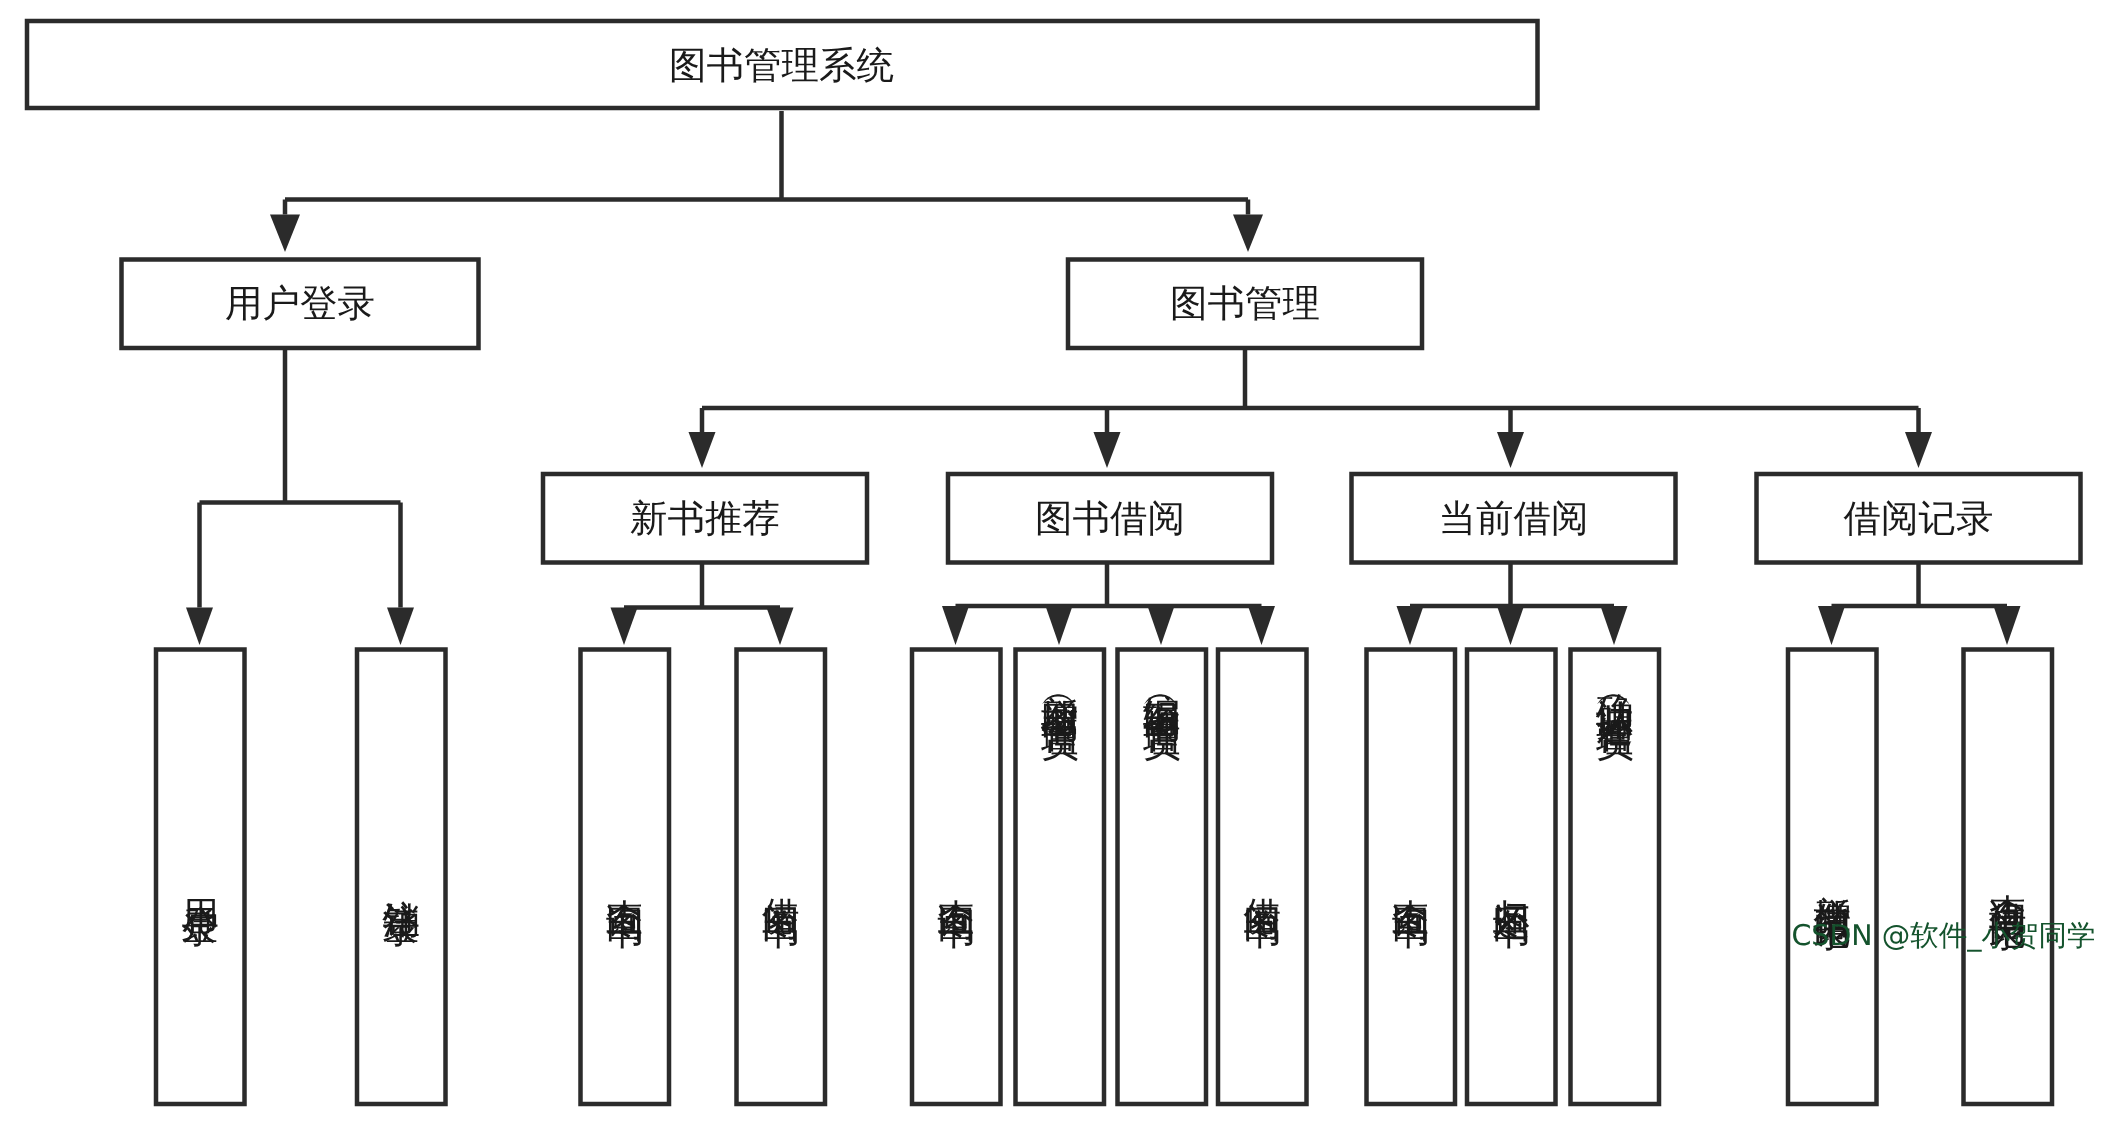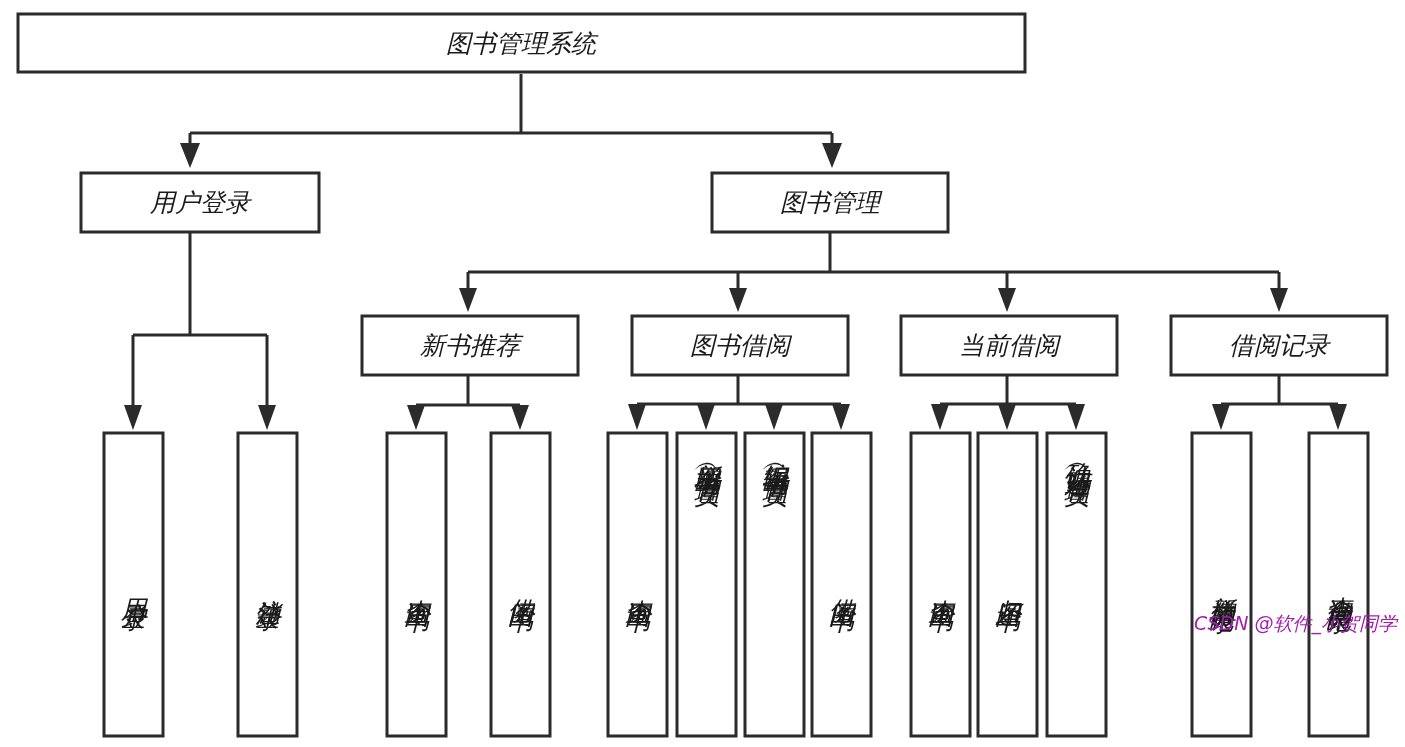--- a/index.html
+++ b/index.html
@@ -11,21 +11,20 @@
     width: 1405px;
     height: 747px;
     font-family: "DejaVu Sans", "Liberation Sans", sans-serif;
     overflow: hidden;
   }
   #diagram-root {
     position: relative;
     width: 1405px;
     height: 643px;
     background: #ffffff;
-    font-style: italic;
   }
   svg.canvas {
     position: absolute;
     left: 0;
     top: 0;
     width: 1405px;
     height: 747px;
   }
   .node-box {
     fill: #ffffff;
@@ -65,21 +64,21 @@
     color: #1a1a1a;
     letter-spacing: 3px;
     white-space: nowrap;
   }
   .watermark {
     position: absolute;
     right: 8px;
     bottom: 6px;
     font-family: "DejaVu Sans", "Liberation Sans", sans-serif;
     font-size: 19px;
-    color: #a21caf;
+    color: #14532d;
     white-space: nowrap;
   }
 </style>
 </head>
 <body>
 
 <div id="diagram-root">
 
   <svg class="canvas" viewBox="0 0 1405 747">
 

